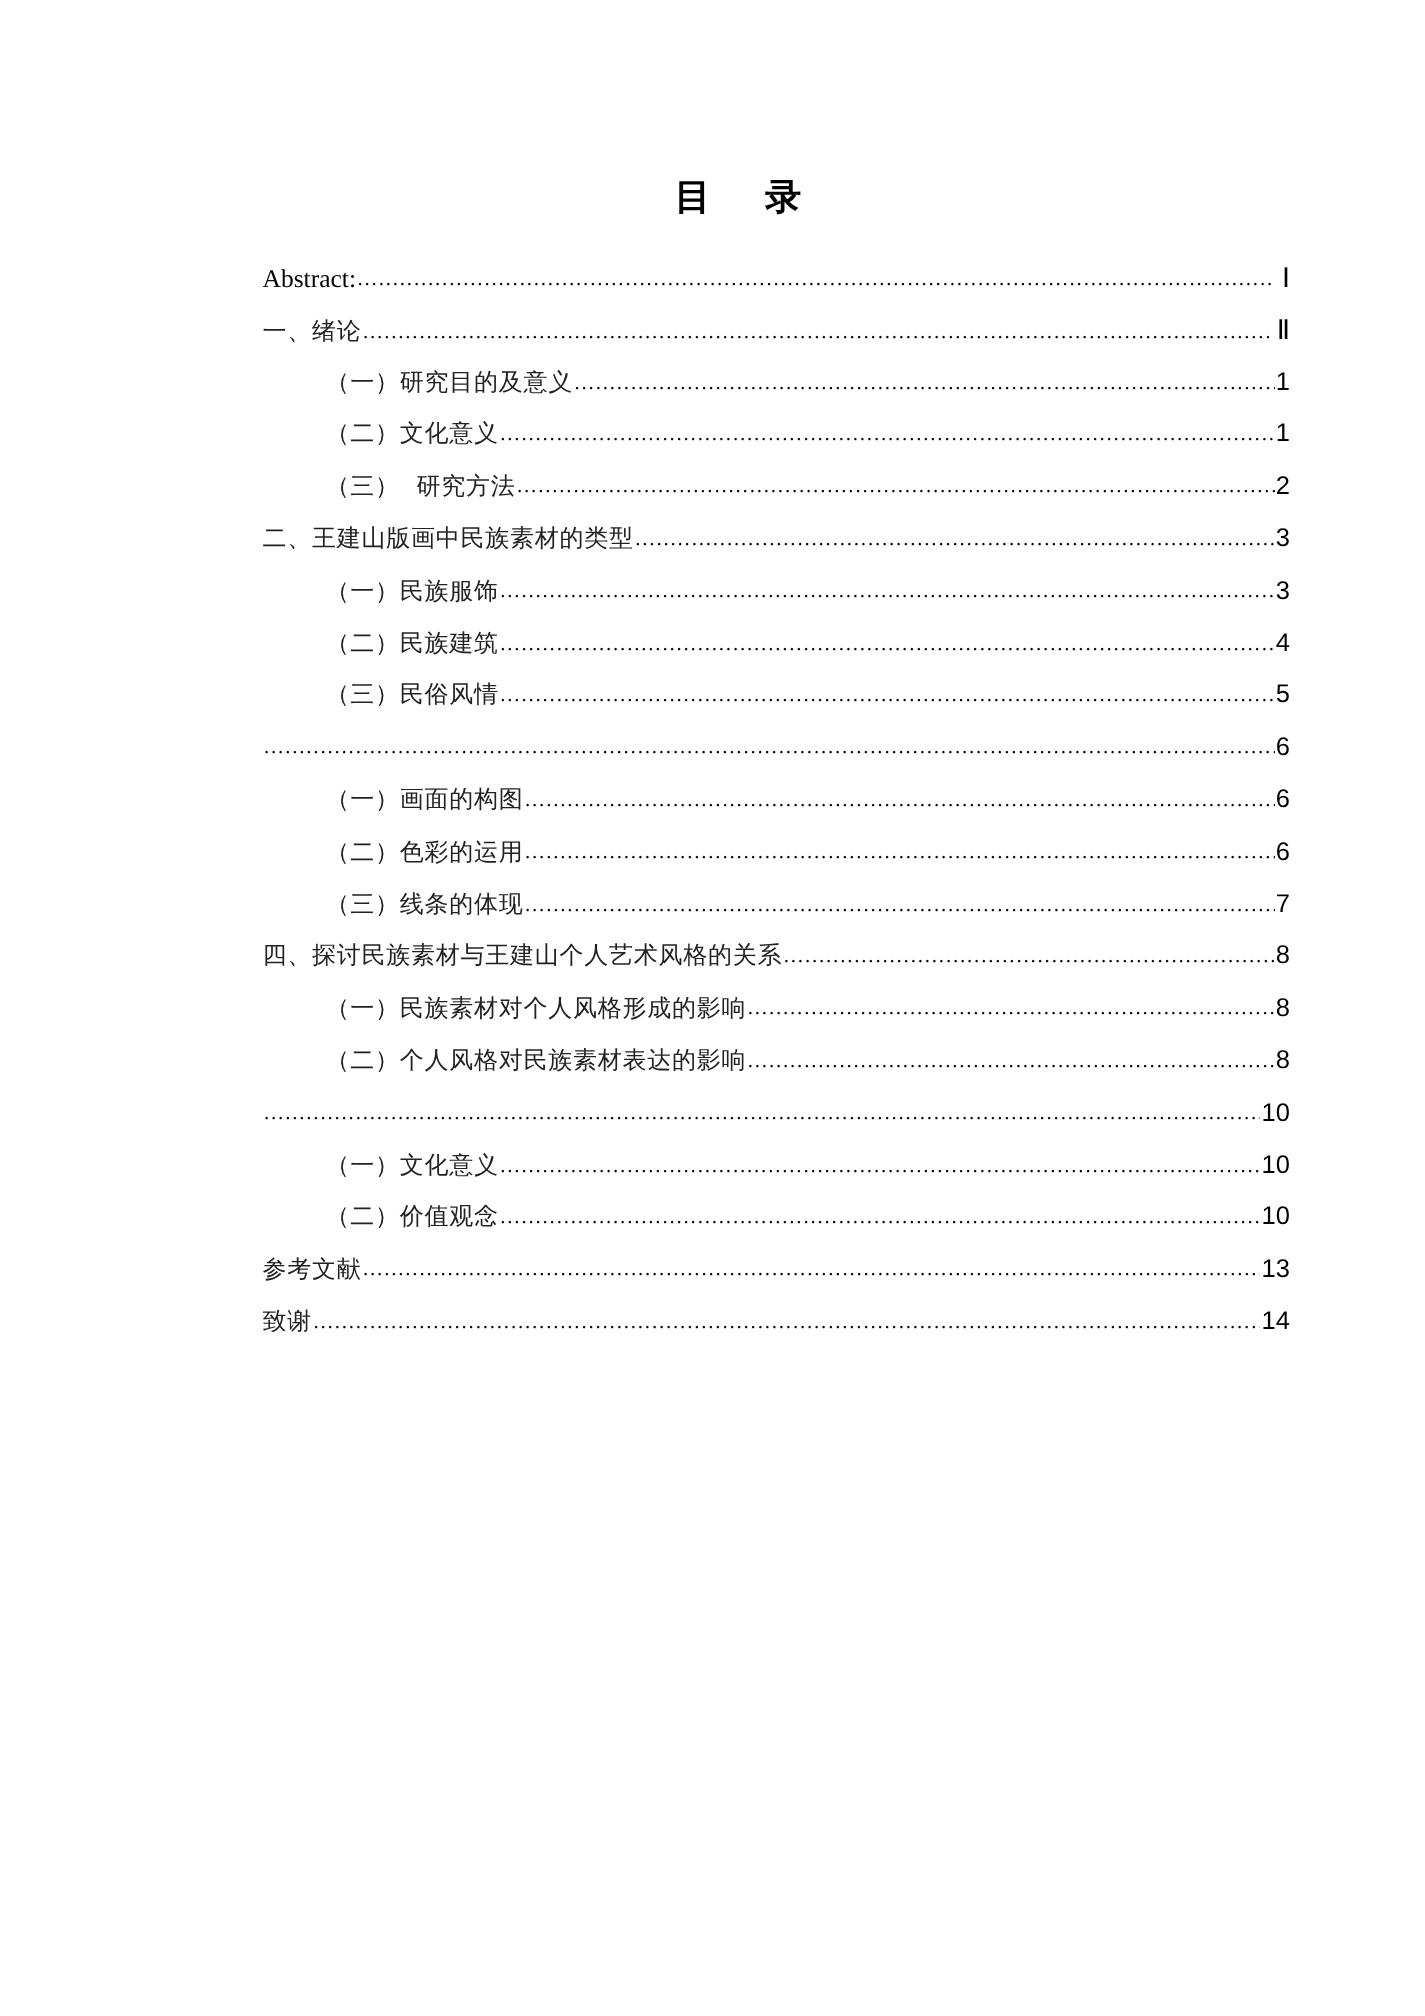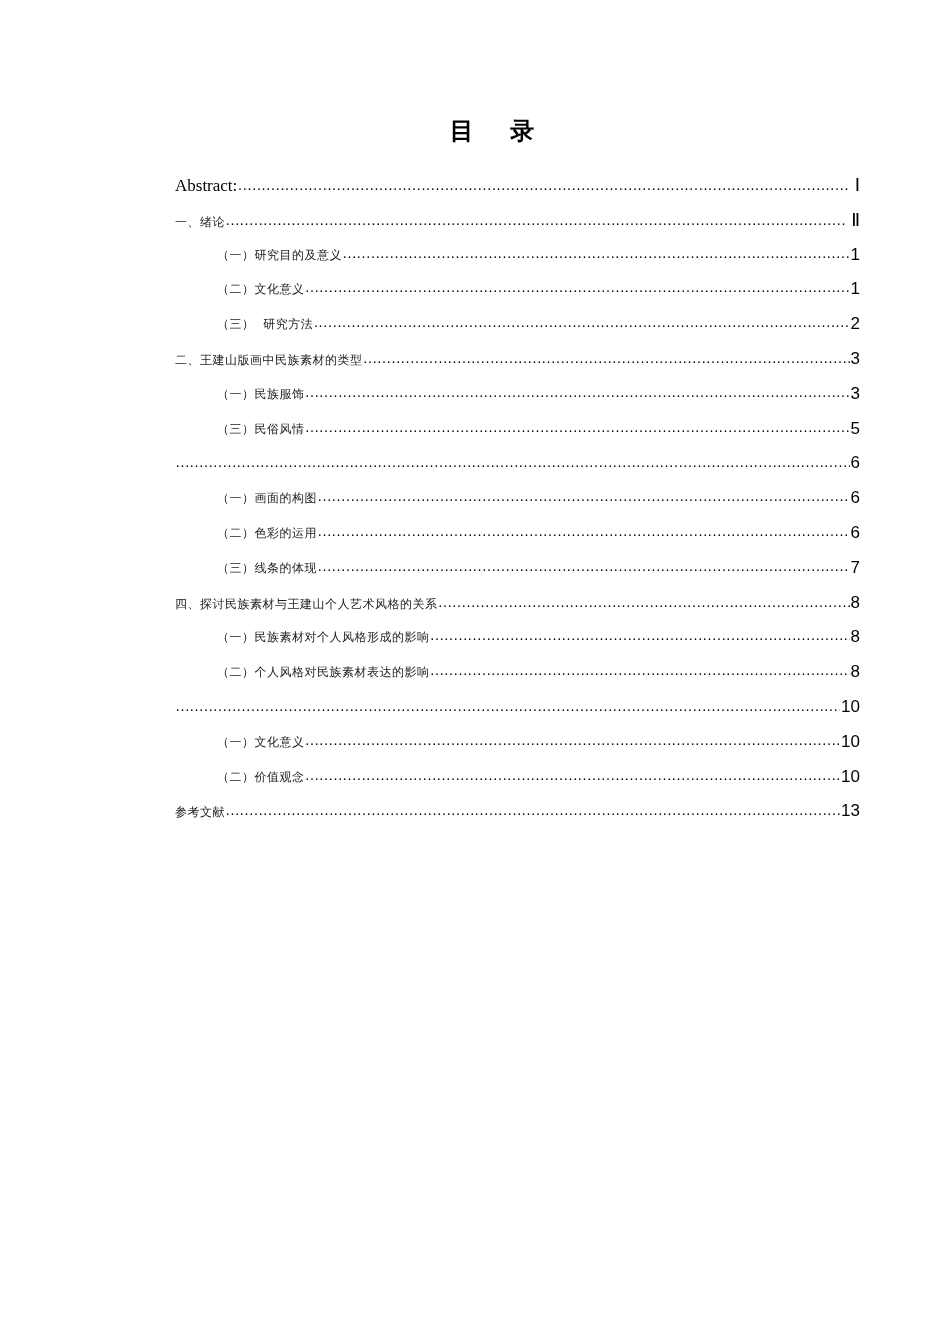--- a/index.html
+++ b/index.html
@@ -47,26 +47,25 @@
       height: 34.8px;
       line-height: 34.8px;
       font-size: 16.5px;
       white-space: nowrap;
       text-decoration: none;
       color: #000;
       cursor: pointer;
     }
     .toc-entry.level-2 {
       padding-left: 42px;
-      align-items: flex-end;
     }
     .toc-label {
       flex: 0 0 auto;
       font-family: "DejaVu Sans", "Liberation Serif", sans-serif;
-      font-size: 12px;
+      font-size: 16px;
       color: #222;
       letter-spacing: 0.5px;
     }
     .toc-label.latin {
       font-family: "Liberation Serif", serif;
       font-size: 17px;
       letter-spacing: 0;
       color: #000;
     }
     .toc-leader {
@@ -138,20 +137,25 @@
       <span class="toc-leader"></span>
       <span class="toc-page">3</span>
     </a>
 
     <a class="toc-entry level-2">
       <span class="toc-label">（一）民族服饰</span>
       <span class="toc-leader"></span>
       <span class="toc-page">3</span>
     </a>
 
+    <a class="toc-entry level-2">
+      <span class="toc-label">（二）民族建筑</span>
+      <span class="toc-leader"></span>
+      <span class="toc-page">4</span>
+    </a>
 
     <a class="toc-entry level-2">
       <span class="toc-label">（三）民俗风情</span>
       <span class="toc-leader"></span>
       <span class="toc-page">5</span>
     </a>
 
     <a class="toc-entry level-1">
       <span class="toc-leader"></span>
       <span class="toc-page">6</span>
@@ -210,14 +214,19 @@
       <span class="toc-page">10</span>
     </a>
 
 
     <a class="toc-entry level-1">
       <span class="toc-label">参考文献</span>
       <span class="toc-leader"></span>
       <span class="toc-page">13</span>
     </a>
 
+    <a class="toc-entry level-1">
+      <span class="toc-label">致谢</span>
+      <span class="toc-leader"></span>
+      <span class="toc-page">14</span>
+    </a>
   </div>
 </div>
 
 </body></html>

